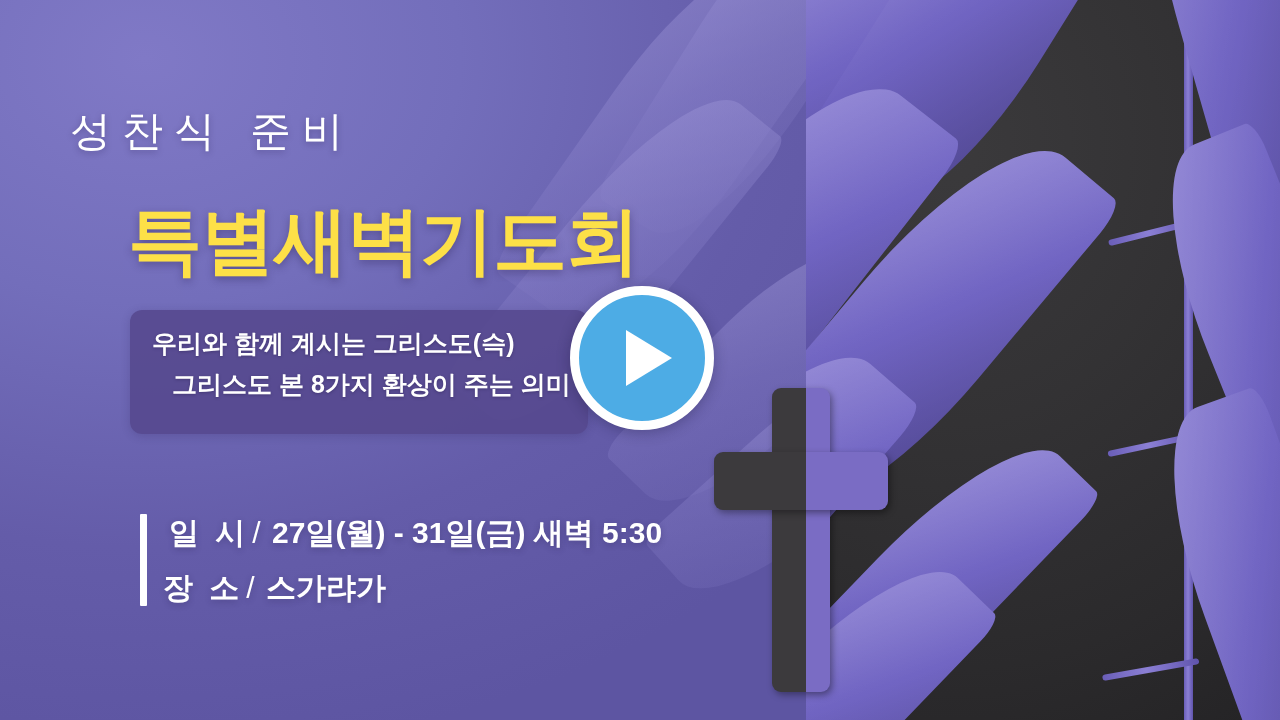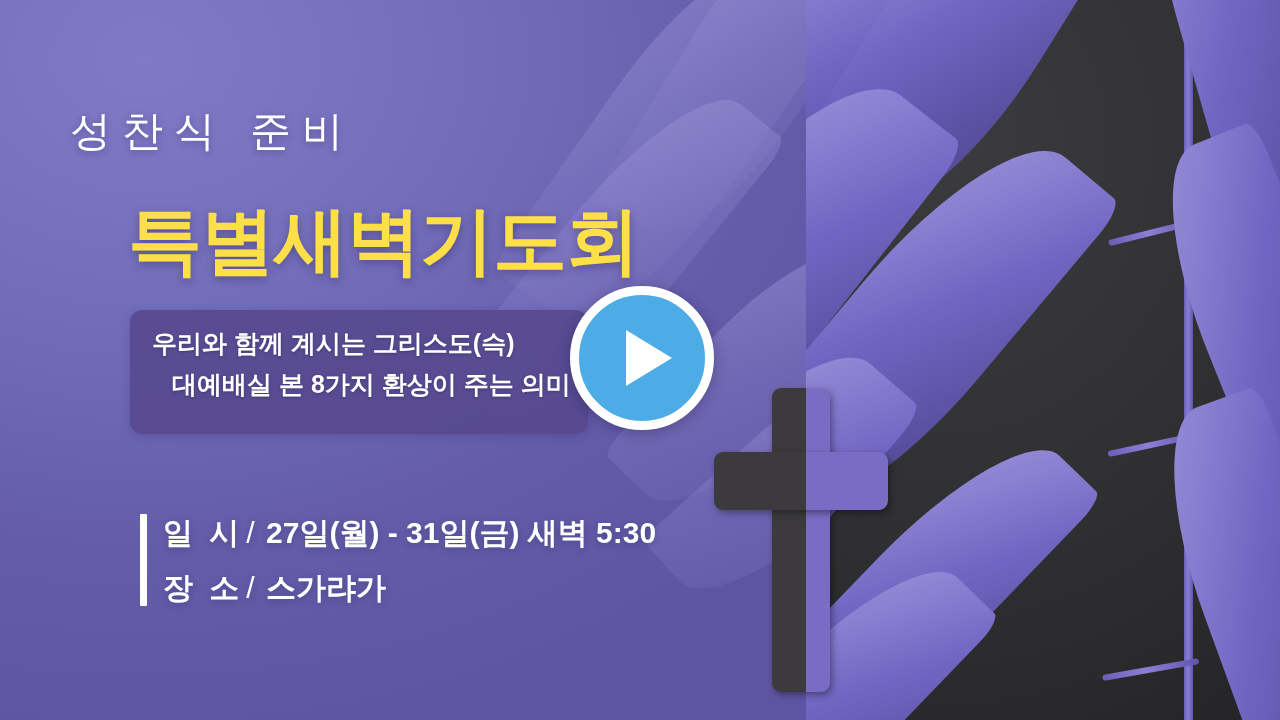--- a/index.html
+++ b/index.html
@@ -142,21 +142,21 @@
   }
   .info-line {
     position: absolute;
     left: 163px;
     font-size: 30px;
     font-weight: 700;
     color: #ffffff;
     white-space: nowrap;
     text-shadow: 0 2px 6px rgba(40,30,80,0.32);
   }
-  .info-line.row1 { top: 513px; }
+  .info-line.row1 { top: 513px; margin-left: 6px; }
   .info-line.row2 { top: 568px; }
   .info-line .lbl { letter-spacing: 4px; font-weight: 600; }
   .info-line .sep { font-weight: 400; padding: 0 3px; }
 </style>
 </head>
 <body>
 
 <div id="stage">
 
   <div class="bg-left">
@@ -204,21 +204,21 @@
       </div>
     </div>
   </div>
 
   <div class="eyebrow">성찬식 준비</div>
 
   <div class="headline">특별새벽기도회</div>
 
   <div class="subtitle-box">
     <div class="subtitle-line l1">우리와 함께 계시는 그리스도(슥)</div>
-    <div class="subtitle-line l2">대예배실 본 8가지 환상이 주는 의미</div>
+    <div class="subtitle-line l2">그리스도 본 8가지 환상이 주는 의미</div>
   </div>
 
   <div class="info-bar"></div>
 
   <div class="info-line row1">
     <span class="lbl">일 시</span><span class="sep">/</span> <span>27일(월) - 31일(금) 새벽 5:30</span>
   </div>
 
   <div class="info-line row2">
     <span class="lbl">장 소</span><span class="sep">/</span> <span>스가랴가</span>

